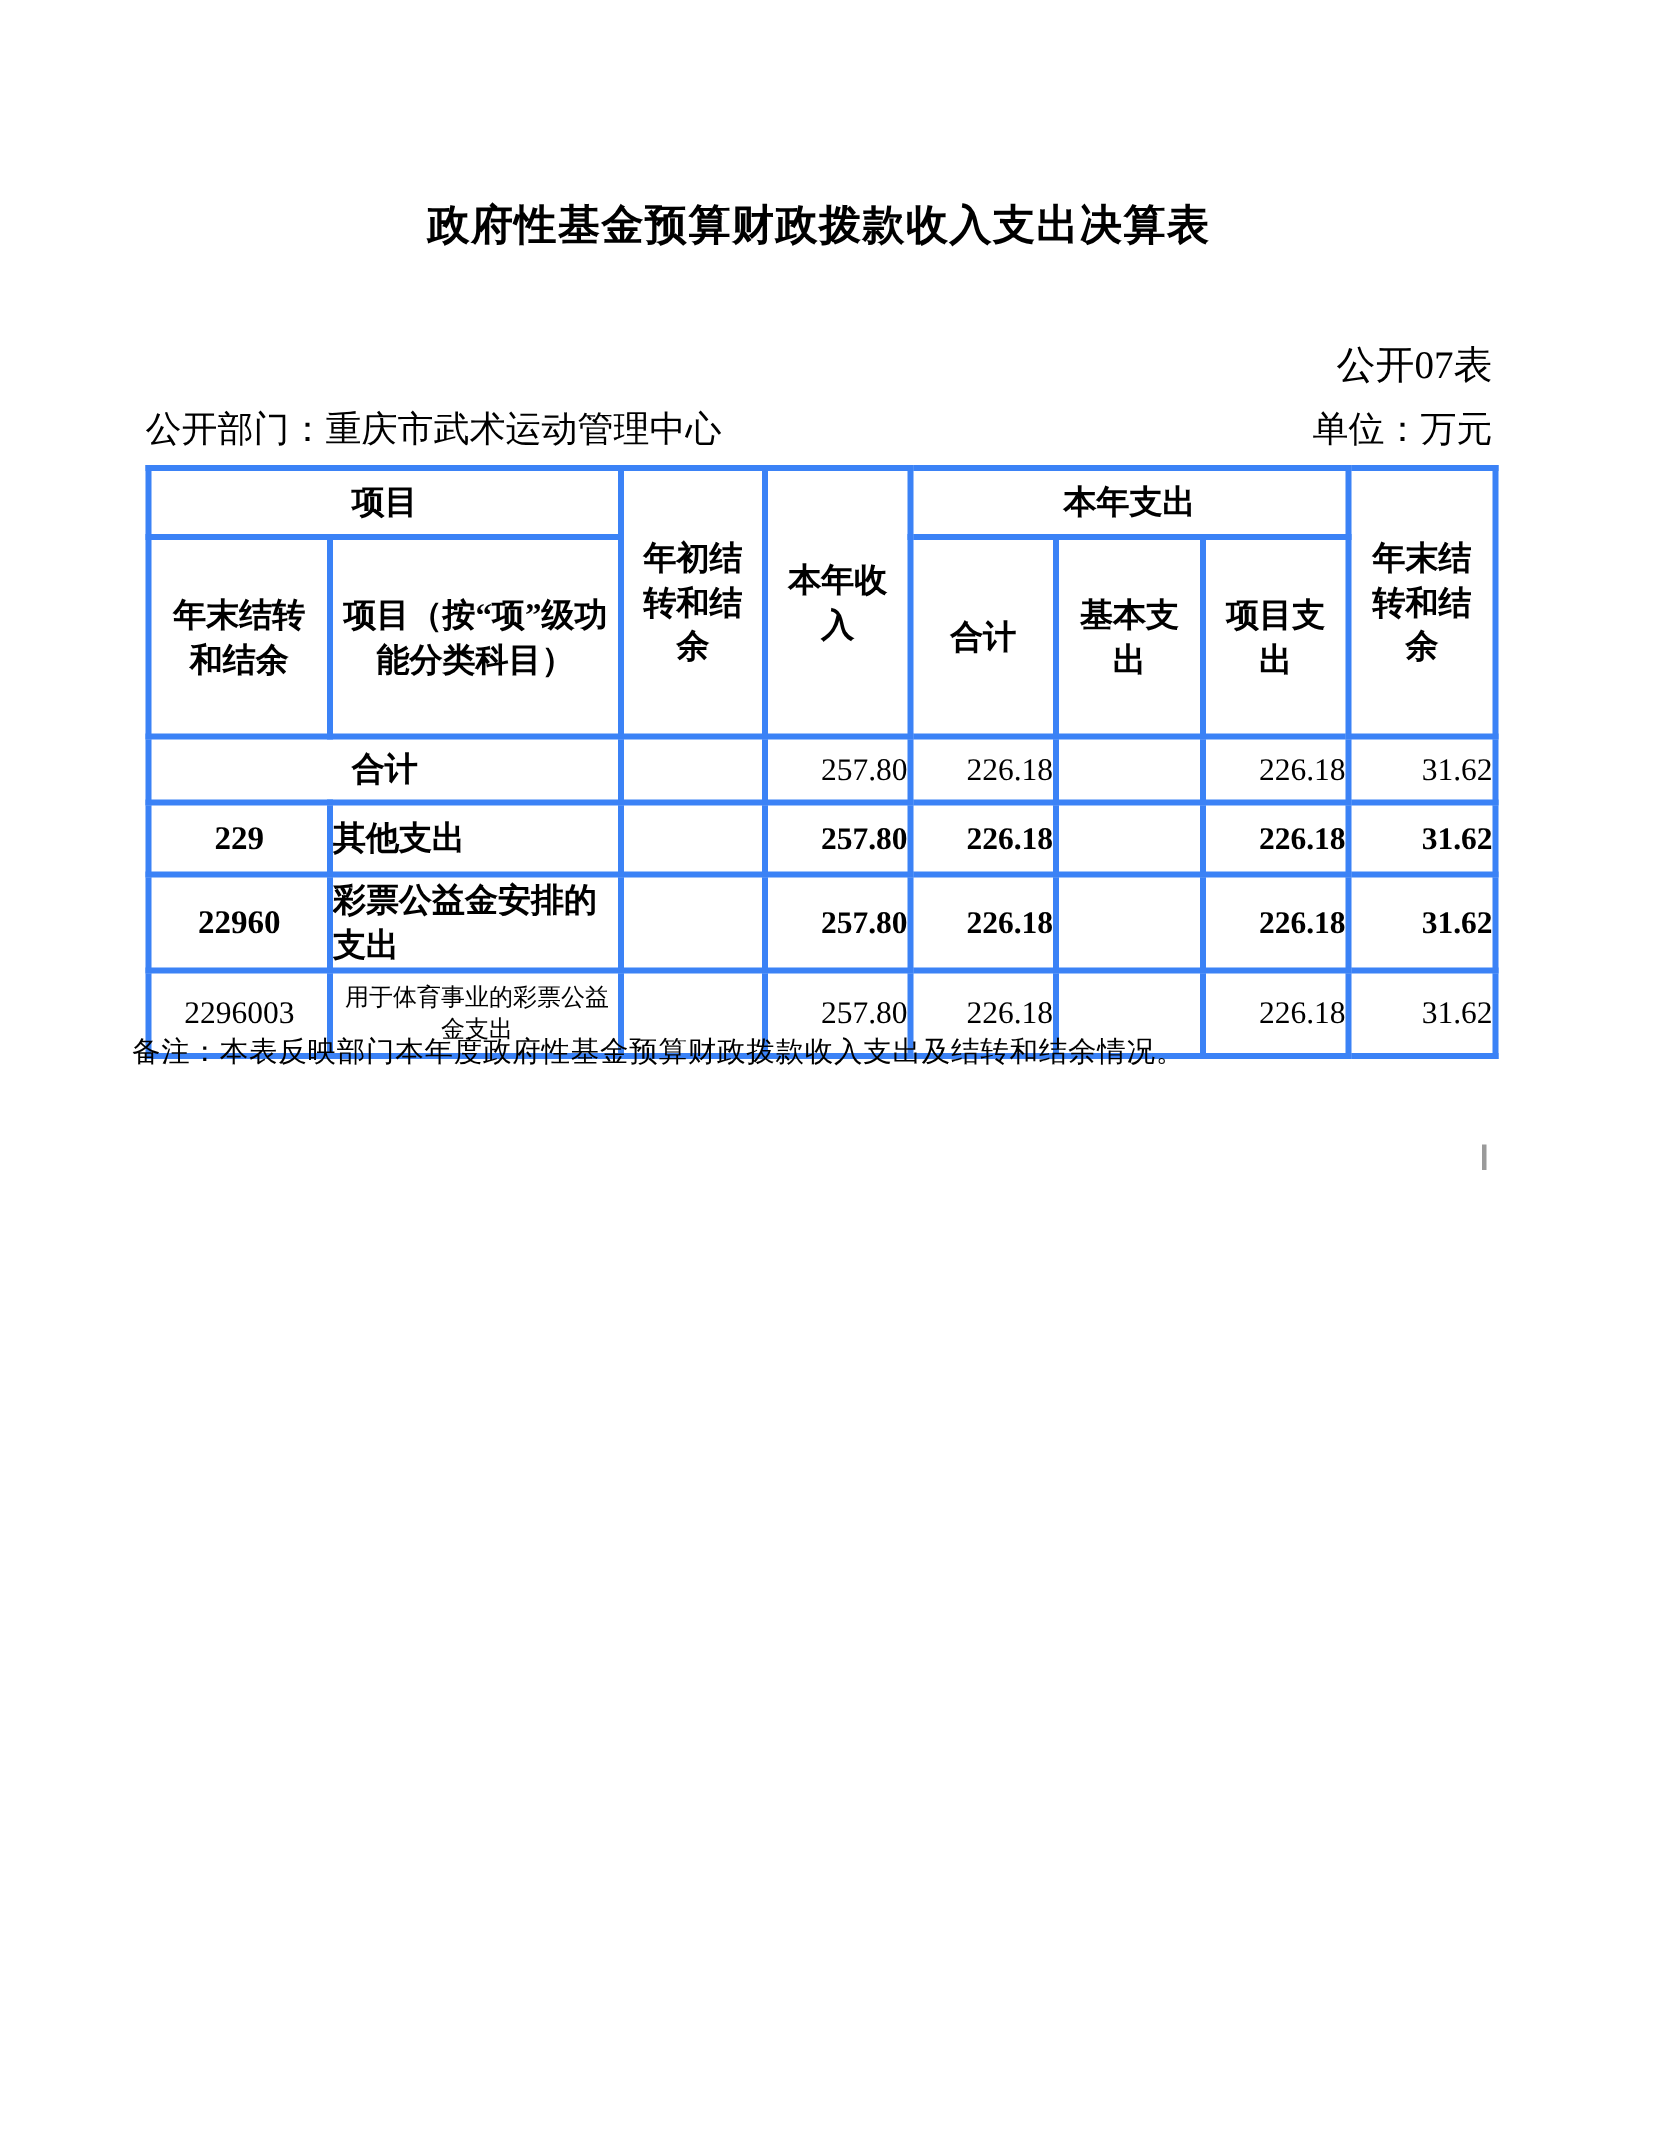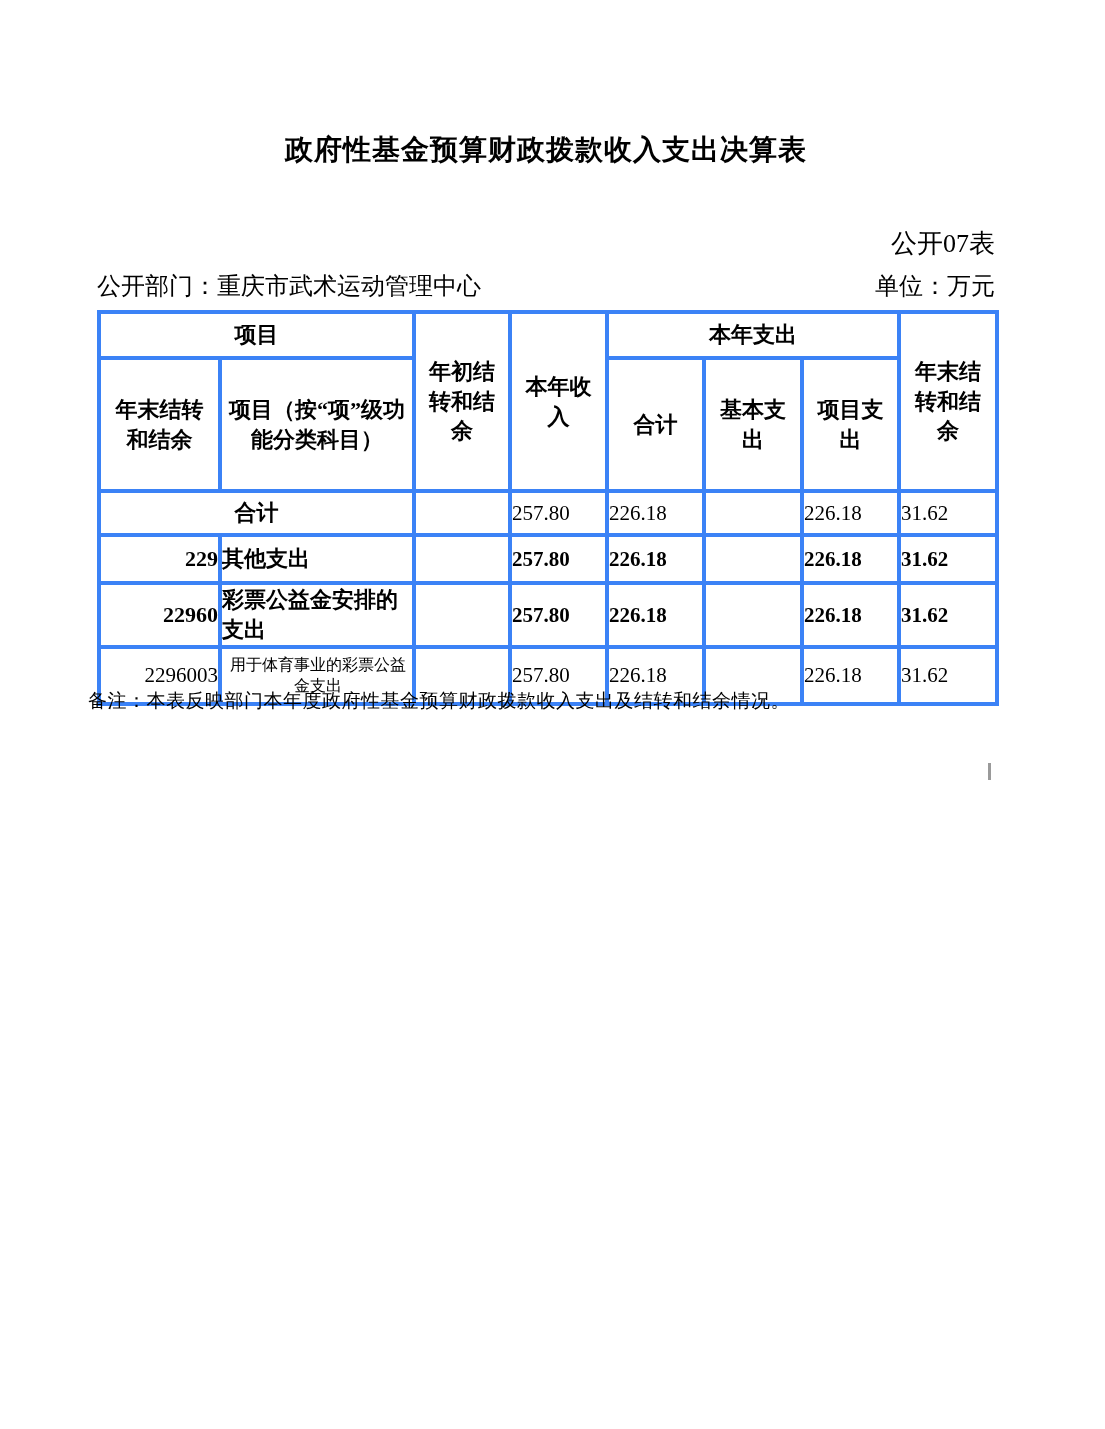--- a/index.html
+++ b/index.html
@@ -69,31 +69,32 @@
     padding: 2px 4px;
   }
   tr.h1 { height: 46px; }
   tr.h2 { height: 133px; }
   tr.row-total   { height: 44px; }
   tr.row-l1      { height: 48px; }
   tr.row-l2      { height: 46px; }
   tr.row-l3      { height: 57px; }
   tr.row-l1 td, tr.row-l2 td, tr.row-l3 td { border-top: 2px solid #000; }
   td.code {
-    text-align: right;
+    text-align: center;
     padding-left: 6px;
     font-size: 22px;
   }
   td.name {
     text-align: left;
     padding-left: 7px;
     font-size: 22px;
     word-break: break-all;
   }
   td.num {
+    text-align: right;
     padding-right: 6px;
     font-size: 21px;
   }
   tr.row-bold td { font-weight: bold; }
   tr.row-total td.merged-label {
     text-align: center;
     font-weight: bold;
     font-size: 22px;
   }
   tr.row-l3 td.code { font-size: 21px; }

